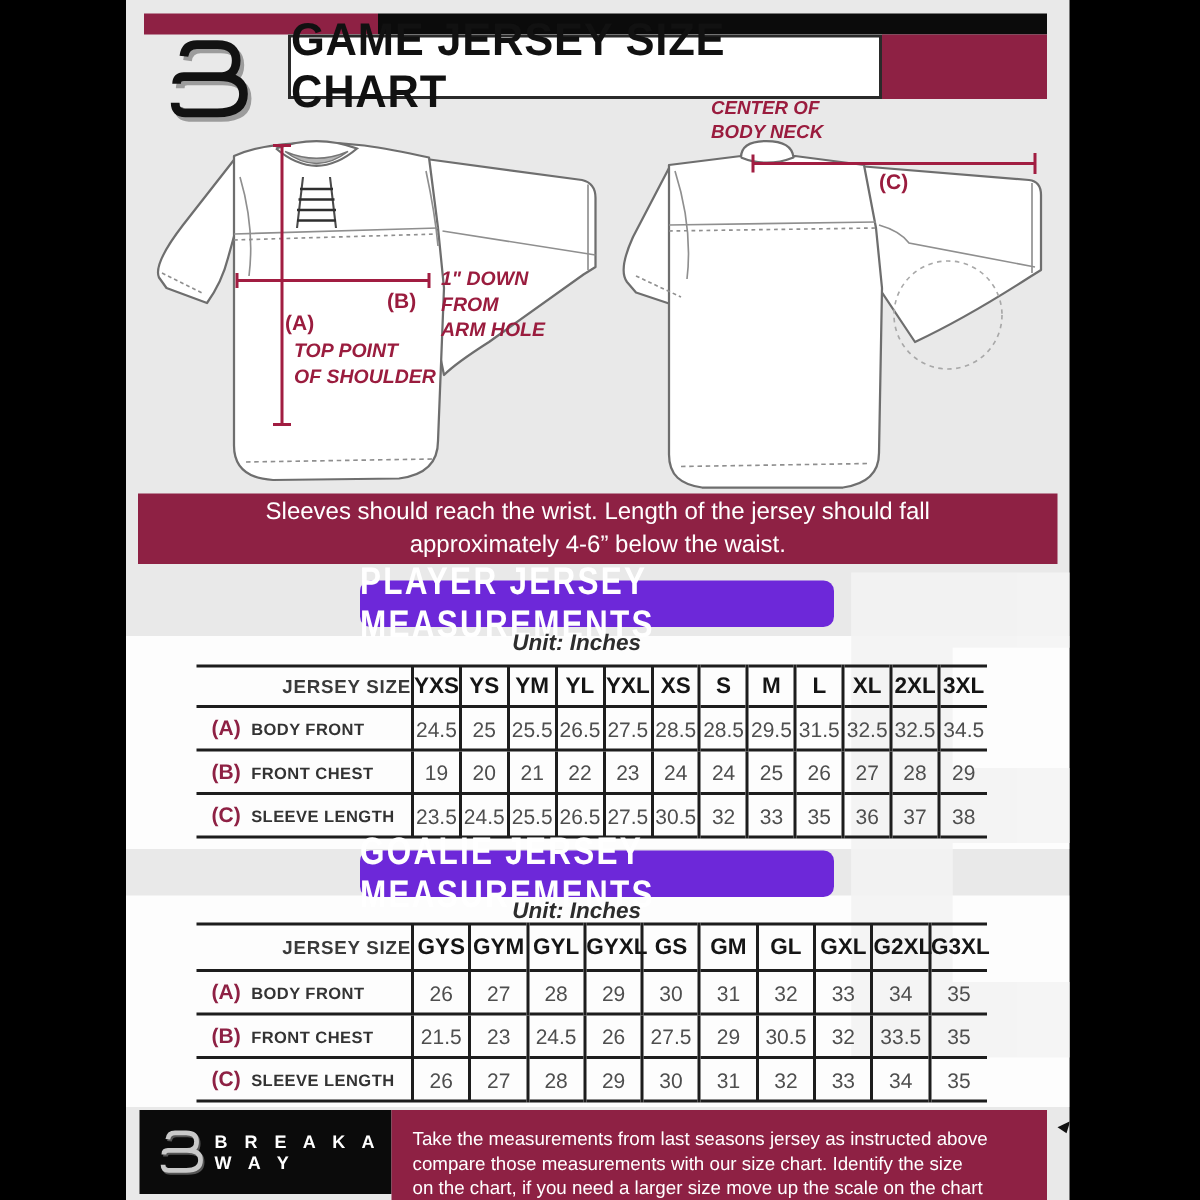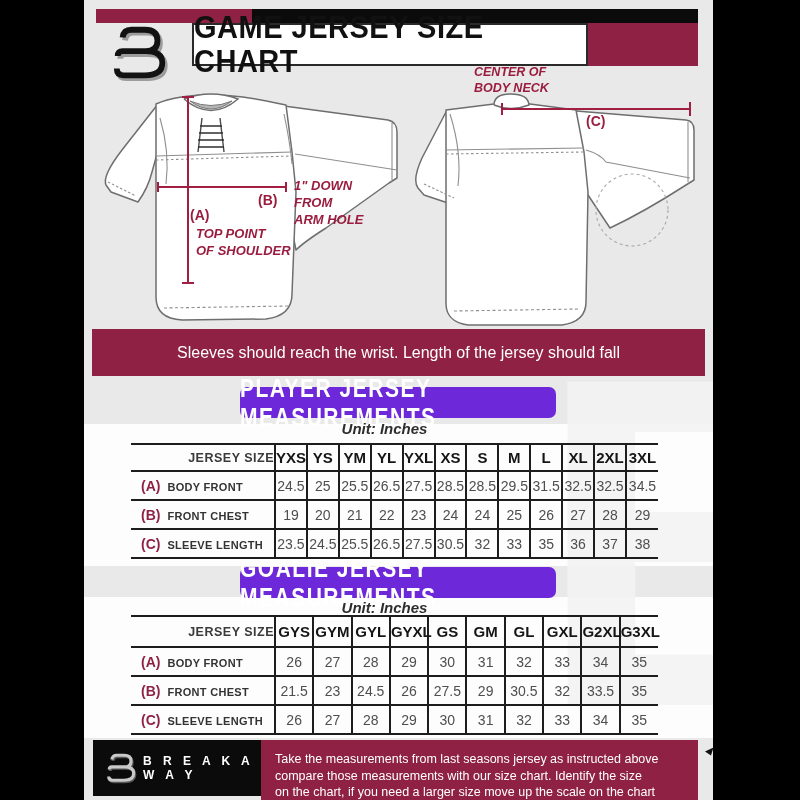--- a/index.html
+++ b/index.html
@@ -155,20 +155,21 @@
     <div class="abs z2 ann ann-label" style="left:174px;top:191px;">(B)</div>
     <div class="abs z2 ann ann-note" style="left:210px;top:178px;">1" DOWN
 FROM
 ARM HOLE</div>
     <div class="abs z2 ann ann-note" style="left:390px;top:64px;font-size:12.5px;">CENTER OF
 BODY NECK</div>
     <div class="abs z2 ann ann-label" style="left:502px;top:112px;">(C)</div>
 
     <div class="abs z2" id="notice">
       <div>Sleeves should reach the wrist. Length of the jersey should fall</div>
+      <div>approximately 4-6” below the waist.</div>
     </div>
 
     <div class="abs z2 sec-banner" style="top:387px;">
       <span>PLAYER JERSEY MEASUREMENTS</span>
     </div>
     <div class="abs z2 unit" style="top:420px;">Unit: Inches</div>
     <table class="size-table" id="player-table" style="top:443px;">
         <colgroup>
           <col style="width: 144px;">
           <col>

